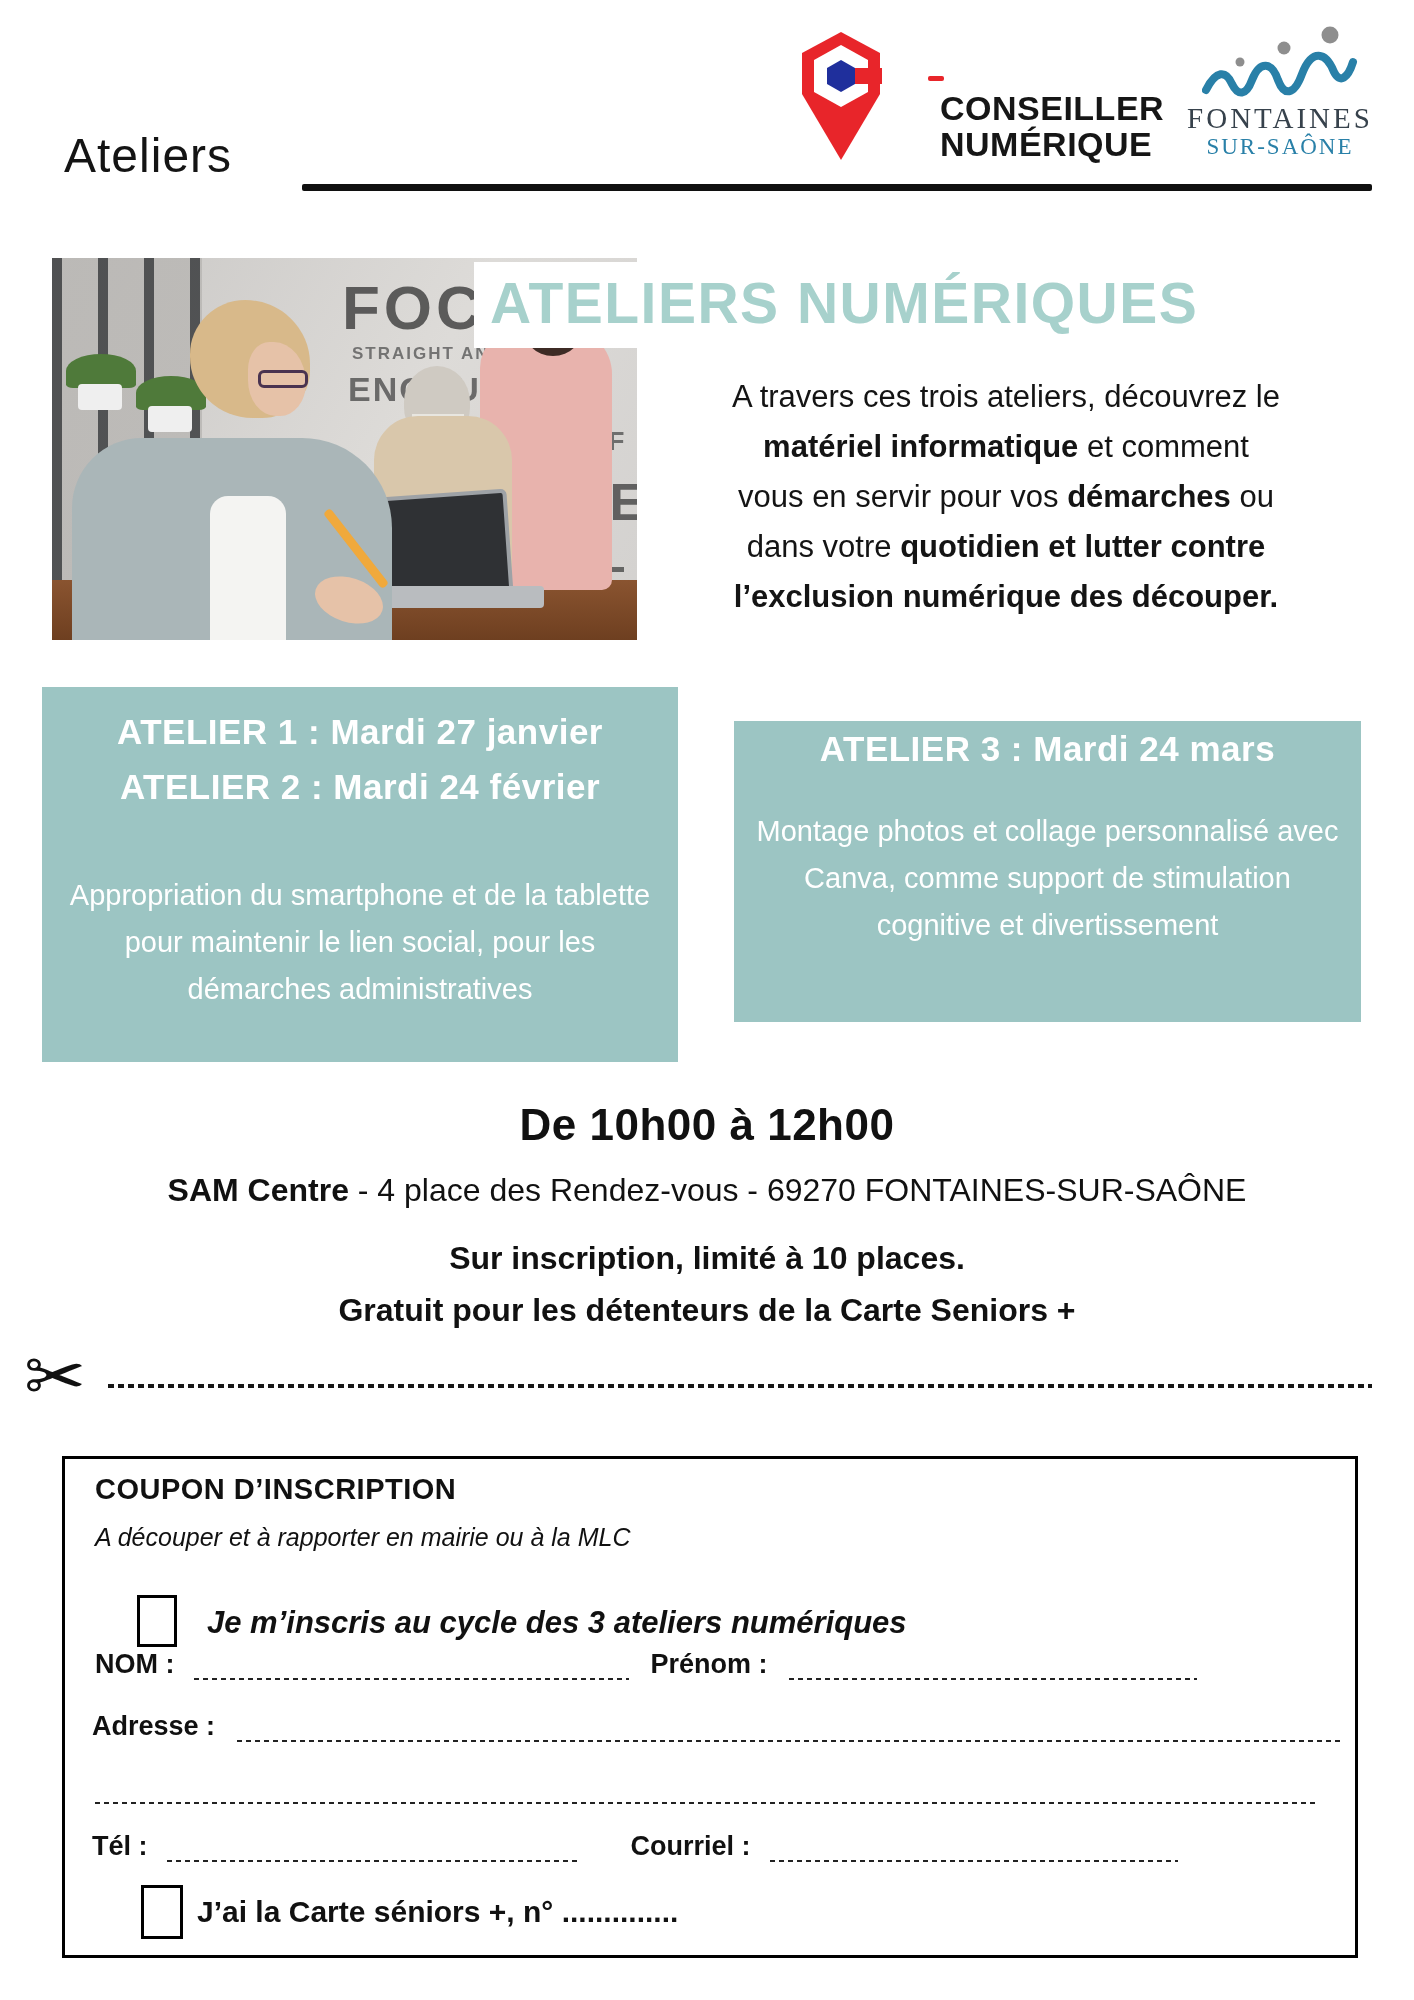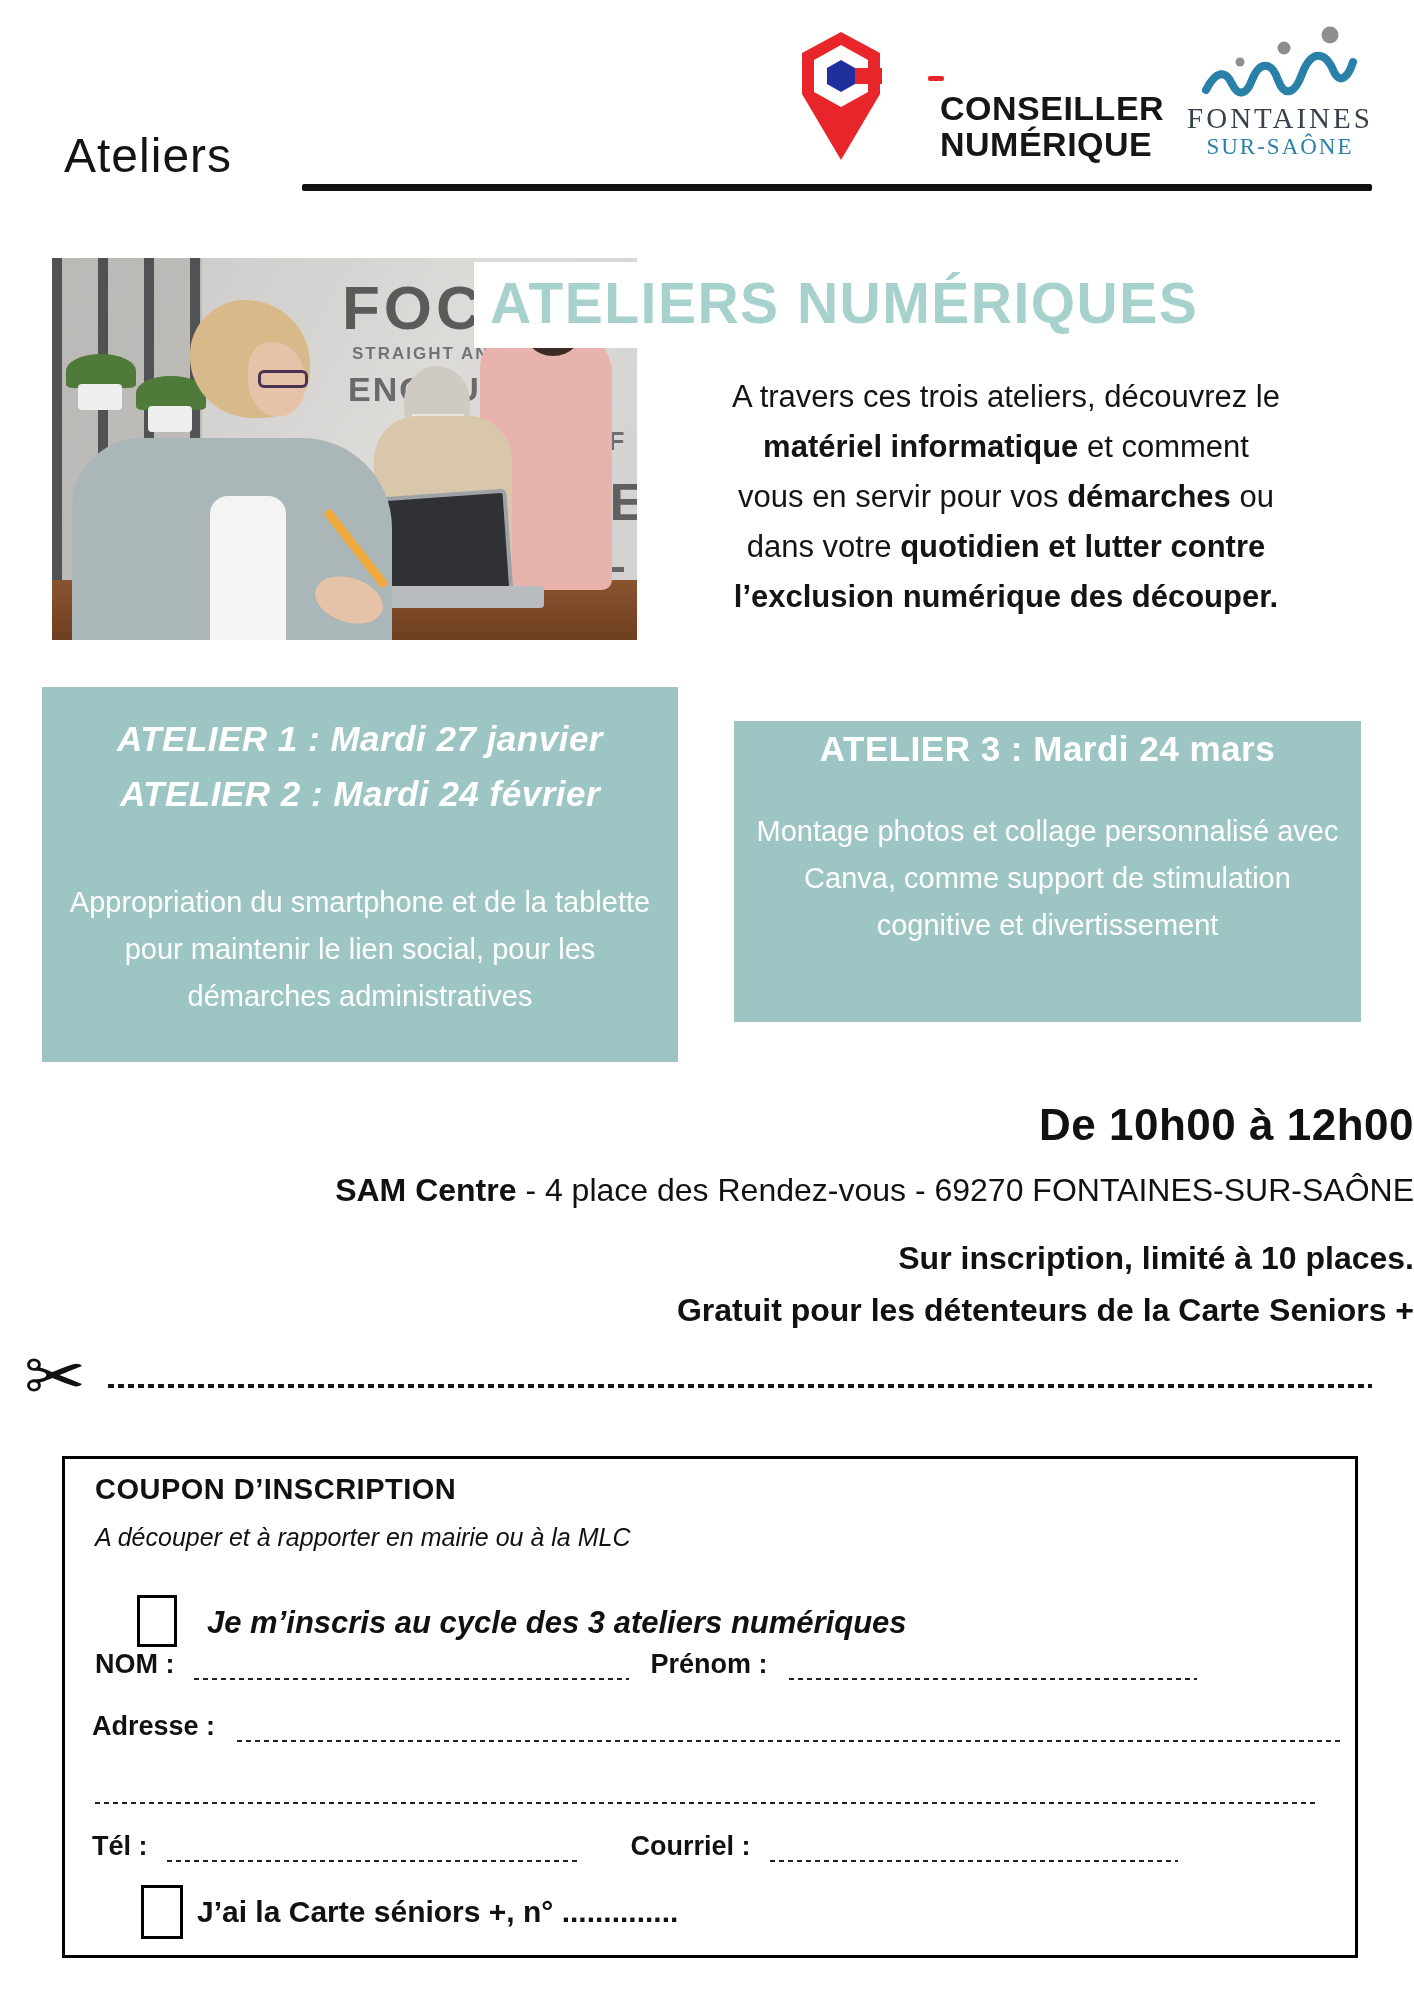--- a/index.html
+++ b/index.html
@@ -56,28 +56,28 @@
   .hero-title{left:474px;top:262px;background:#ffffff;padding:8px 16px 12px 16px;
     font-size:57px;font-weight:800;letter-spacing:1.5px;color:#a7d1cc;z-index:4;white-space:nowrap;}
   .intro{left:648px;top:372px;width:716px;text-align:center;font-size:31px;line-height:50px;color:#141414;}
   .intro b{font-weight:700;}
 
   
   .wbox{background:#9cc5c3;color:#ffffff;text-align:center;}
   .wbox1{left:42px;top:687px;width:636px;height:375px;}
   .wbox3{left:734px;top:721px;width:627px;height:301px;}
   .whead{font-weight:700;font-size:35px;line-height:55px;letter-spacing:0.5px;}
-  .wbox1 .whead{padding-top:24px;font-style:italic;}
+  .wbox1 .whead{padding-top:17px;}
   .wbox3 .whead{}
   .wbody{font-size:29px;line-height:47px;font-weight:400;}
   .wbox1 .wbody{margin-top:58px;padding:0 26px;}
   .wbox3 .wbody{margin-top:32px;padding:0 16px;}
 
   
-  .details-line{left:0;width:1414px;text-align:right;}
+  .details-line{left:0;width:1414px;text-align:center;}
   .time-heading{top:1100px;font-size:44px;font-weight:800;letter-spacing:0.5px;}
   .venue-line{top:1172px;font-size:32px;}
   .venue-line b{font-weight:700;}
   .inscription-line{top:1240px;font-size:32px;font-weight:700;}
   .gratuit-line{top:1292px;font-size:32px;font-weight:700;}
 
   
   .scissors{left:24px;top:1340px;font-size:74px;color:#111;line-height:74px;}
   .cutline{left:108px;top:1384px;width:1264px;height:4px;
     background:repeating-linear-gradient(90deg,#161616 0 6px,transparent 6px 10px);}

